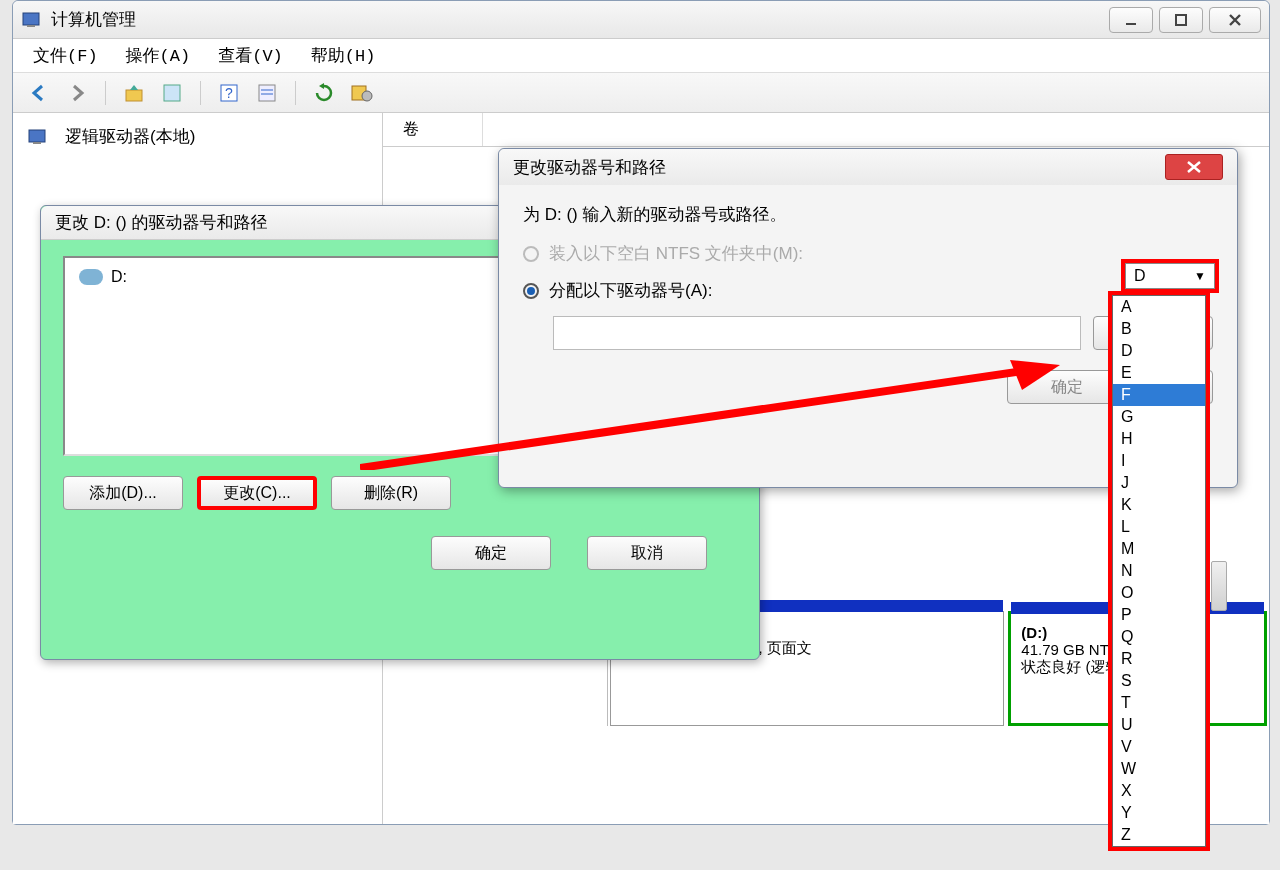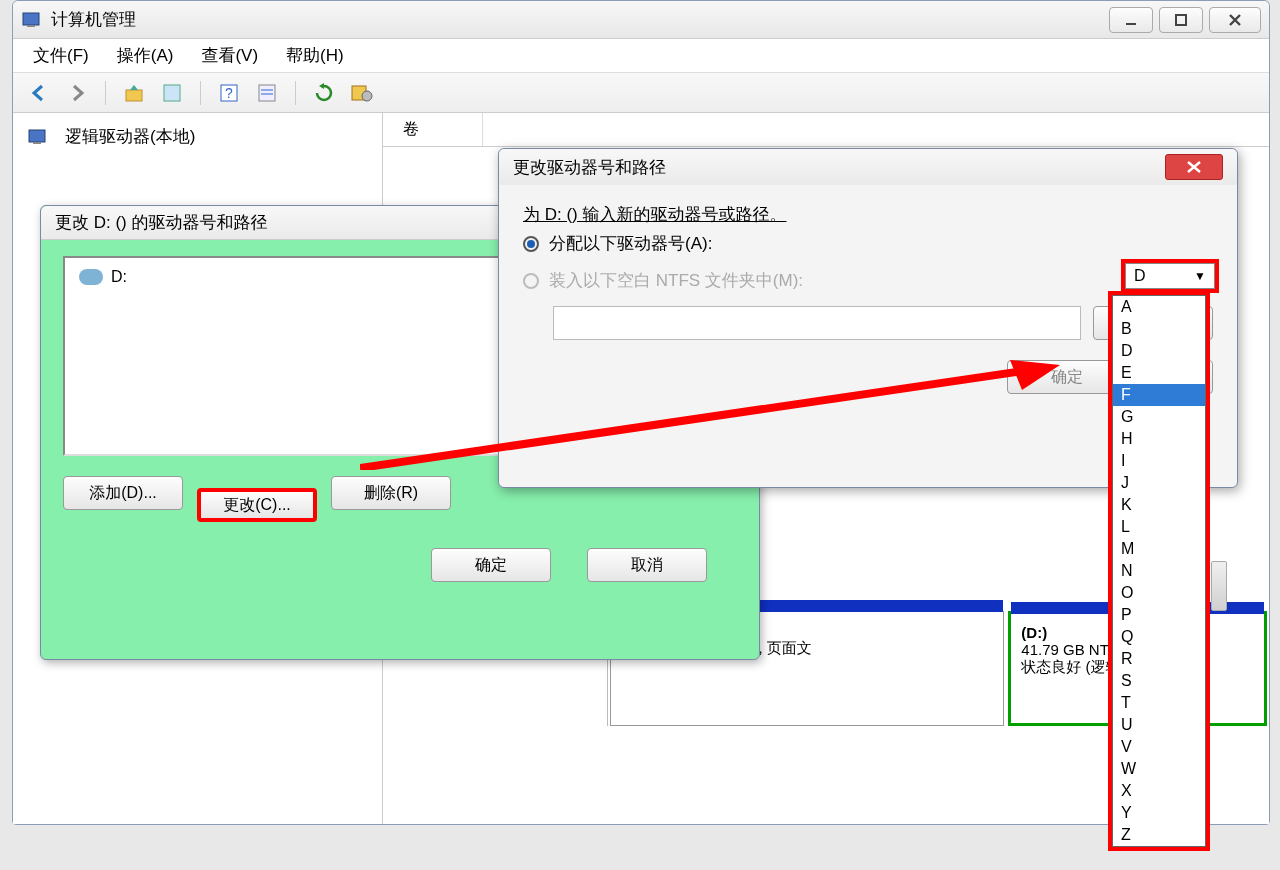--- a/index.html
+++ b/index.html
@@ -9,21 +9,21 @@
 .main-window { position: absolute; top: 0; left: 12px; width: 1258px; height: 825px; background: #fff; border: 1px solid #8a9db5; border-radius: 6px 6px 4px 4px; }
 .titlebar { height: 38px; background: linear-gradient(#f7f7f7,#e8e8e8); border-bottom: 1px solid #ccc; display: flex; align-items: center; padding: 0 8px; border-radius: 6px 6px 0 0; }
 .titlebar-icon { width: 20px; height: 20px; margin-right: 10px; display: inline-block; }
 .titlebar-icon svg { width: 100%; height: 100%; }
 .win-title { font-size: 17px; color: #000; }
 .win-controls { margin-left: auto; display: flex; gap: 6px; }
 .win-btn { width: 44px; height: 26px; border: 1px solid #aaa; border-radius: 4px; background: linear-gradient(#fdfdfd,#e9e9e9); display: flex; align-items: center; justify-content: center; font-size: 16px; color: #444; cursor: pointer; }
 .win-btn.close { width: 52px; }
 
 .menubar { height: 34px; background: #fff; border-bottom: 1px solid #ddd; display: flex; align-items: center; padding-left: 20px; gap: 28px; font-size: 17px; }
-.menu-item { cursor: pointer; }
+.menu-item { cursor: pointer; font-family: Liberation Mono, monospace; }
 
 .toolbar { height: 40px; background: linear-gradient(#f8f8f8,#eee); border-bottom: 1px solid #ccc; display: flex; align-items: center; padding-left: 12px; gap: 10px; }
 .tb-btn { width: 28px; height: 28px; display: flex; align-items: center; justify-content: center; cursor: pointer; }
 .tb-sep { width: 1px; height: 24px; background: #ccc; margin: 0 4px; }
 
 .client { display: flex; height: calc(100% - 112px); }
 .tree-pane { width: 370px; border-right: 1px solid #ccc; padding: 8px 14px; font-size: 17px; background: #fff; }
 .tree-root { display: flex; align-items: center; gap: 8px; padding: 4px 0; }
 
 .list-pane { flex: 1; background: #fff; position: relative; }
@@ -47,28 +47,28 @@
 .dialog1 { position: absolute; top: 205px; left: 40px; width: 720px; height: 455px; background: #86efac; border: 1px solid #7a8aa5; border-radius: 6px; box-shadow: 2px 3px 10px rgba(0,0,0,0.3); }
 .dlg-title { height: 34px; display: flex; align-items: center; padding: 0 14px; font-size: 17px; background: linear-gradient(#f8f8f8,#eaeaea); border-bottom: 1px solid #ccc; border-radius: 6px 6px 0 0; }
 .dlg1-body { padding: 16px 22px; }
 .dlg1-label { font-size: 17px; margin-bottom: 10px; }
 .listbox { width: 636px; height: 200px; background: #fff; border: 2px inset #ddd; padding: 10px 14px; font-size: 16px; }
 .listbox-item { display: flex; align-items: center; gap: 8px; }
 .drive-icon { width: 24px; height: 16px; background: #7fb3d5; border-radius: 8px; display: inline-block; }
 .dlg1-btn-row { display: flex; gap: 14px; margin-top: 20px; }
 .dlg-btn { height: 34px; padding: 0 18px; font-size: 16px; background: linear-gradient(#fdfdfd,#e6e6e6); border: 1px solid #999; border-radius: 4px; cursor: pointer; min-width: 120px; }
 .dlg1-okcancel { display: flex; gap: 36px; justify-content: flex-end; margin-top: 26px; padding-right: 30px; }
-.red-box { border: 4px solid #ff0000 !important; margin-top: 12px; }
+.red-box { border: 4px solid #ff0000 !important; }
 
 
 .dialog2 { position: absolute; top: 148px; left: 498px; width: 740px; height: 340px; background: #f4f4f4; border: 1px solid #7a8aa5; border-radius: 6px; box-shadow: 2px 3px 12px rgba(0,0,0,0.35); }
 .dlg2-title { height: 36px; display: flex; align-items: center; padding: 0 14px; font-size: 17px; background: linear-gradient(#f8f8f8,#eaeaea); border-radius: 6px 6px 0 0; }
 .dlg2-close { margin-left: auto; width: 58px; height: 26px; background: #d44; border-radius: 3px; color: #fff; display: flex; align-items: center; justify-content: center; font-size: 16px; border: 1px solid #a22; cursor: pointer; }
 .dlg2-body { padding: 18px 24px; font-size: 17px; }
-.dlg2-line { margin-bottom: 6px; text-decoration: underline; }
+.dlg2-line { margin-bottom: 16px; }
 .radio-row { display: flex; align-items: center; gap: 10px; margin-bottom: 14px; }
 .radio { width: 16px; height: 16px; border: 2px solid #555; border-radius: 50%; position: relative; }
 .radio.checked::after { content: ''; width: 8px; height: 8px; background: #1a5fb4; border-radius: 50%; position: absolute; top: 2px; left: 2px; }
 .radio.disabled { border-color: #bbb; }
 .label-disabled { color: #aaa; }
 .folder-row { display: flex; gap: 12px; margin-left: 30px; margin-bottom: 20px; }
 .folder-input { flex: 1; height: 34px; border: 1px solid #bbb; background: #fff; padding: 0 8px; }
 .browse-btn { width: 56px; color: #bbb; }
 .dlg2-okcancel { display: flex; gap: 30px; justify-content: flex-end; margin-top: 8px; }
 
@@ -246,26 +246,26 @@
     <span>更改驱动器号和路径</span>
     <div class="dlg2-close">
       <svg width="18" height="14">
           <path d="M3 2 L15 12 M15 2 L3 12" stroke="#fff" stroke-width="2.5"></path>
         </svg>
     </div>
   </div>
   <div class="dlg2-body">
     <div class="dlg2-line">为 D:  () 输入新的驱动器号或路径。</div>
     <div class="radio-row">
+      <span class="radio disabled"></span>
+      <span class="label-disabled">装入以下空白 NTFS 文件夹中(M):</span>
+    </div>
+    <div class="radio-row">
       <span class="radio checked"></span>
       <span>分配以下驱动器号(A):</span>
-    </div>
-    <div class="radio-row">
-      <span class="radio disabled"></span>
-      <span class="label-disabled">装入以下空白 NTFS 文件夹中(M):</span>
     </div>
     <div class="folder-row">
       <input class="folder-input" disabled="" style="">
       <button class="dlg-btn browse-btn" disabled="">浏览</button>
     </div>
     <div class="dlg2-okcancel">
       <button class="dlg-btn" style="min-width:120px;color:#888">确定</button>
       <button class="dlg-btn" style="min-width:56px">取</button>
     </div>
   </div>

